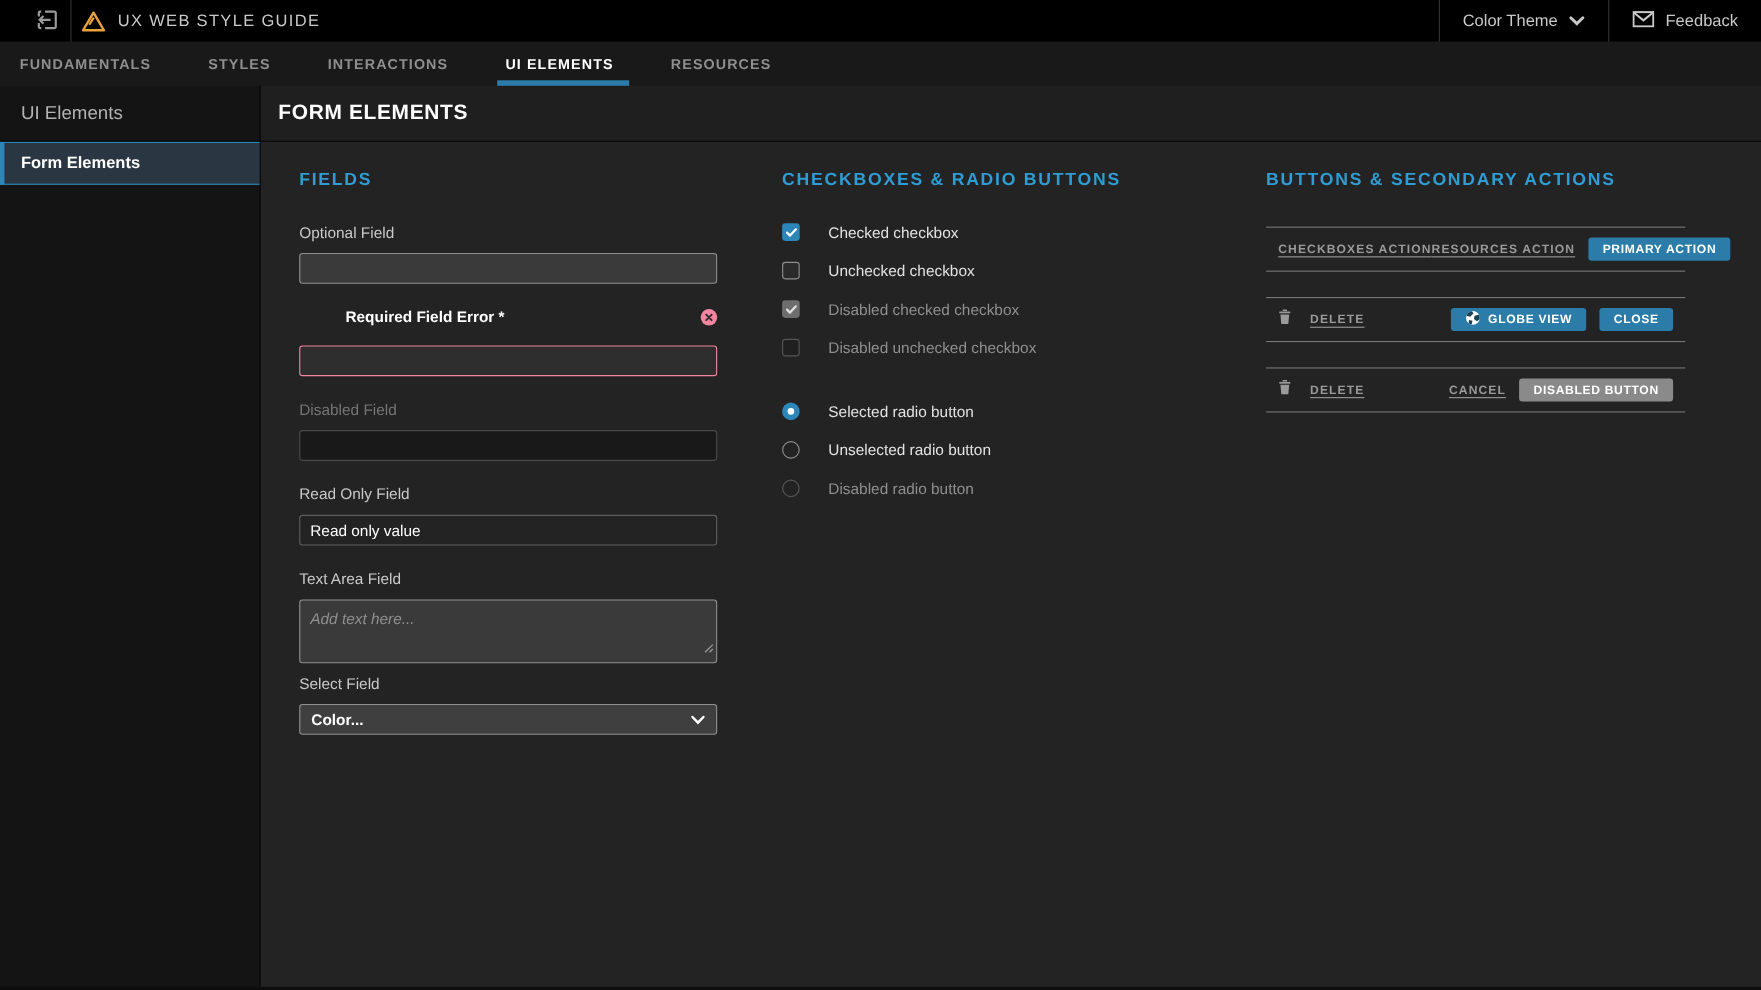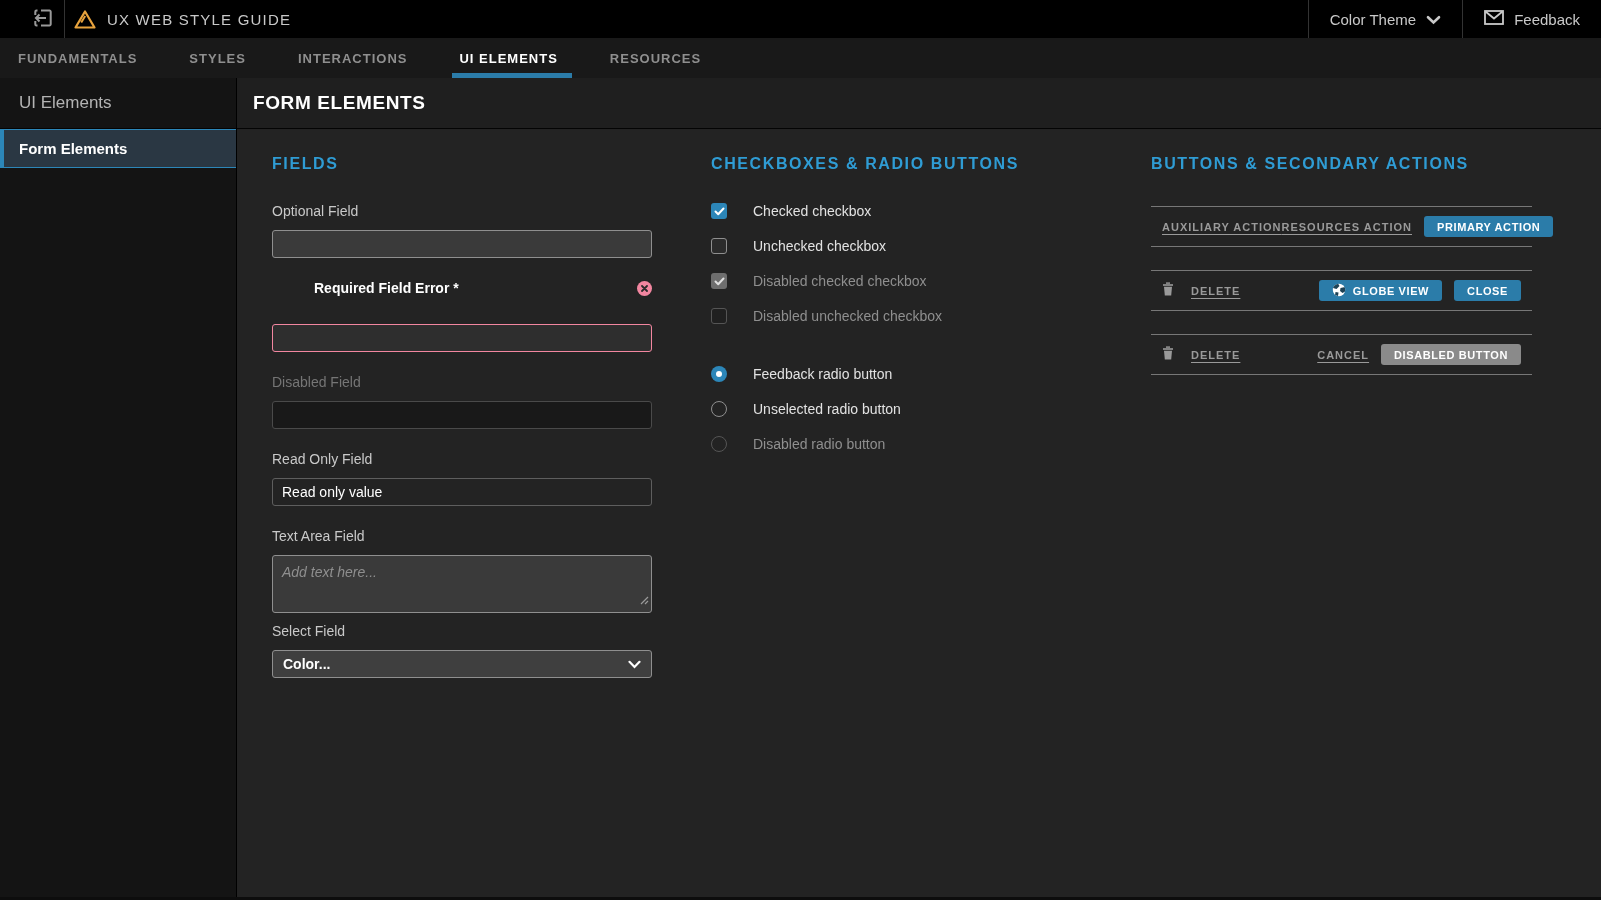--- a/index.html
+++ b/index.html
@@ -38,21 +38,21 @@
   .col-fields  { left:35px;  width:380px; }
   .col-checks  { left:474px; width:420px; }
   .col-buttons { left:914px; width:381px; }
   .sec-head { font-size:16px; font-weight:700; color:#2F9CD4; letter-spacing:1.6px; margin-bottom:30px; }
   .col-buttons .sec-head { margin-bottom:33px; }
 
   
   .fblock { margin-bottom:22px; }
   .flabel { display:block; font-size:14px; color:#c9c9c9; margin-bottom:11px; }
   .finput { width:100%; height:28px; background:#3a3a3a; border:1px solid #8f8f8f; border-radius:3px; color:#fff; font-size:14px; padding:0 9px; font-family:inherit; }
-  .label-row { display:flex; justify-content:space-between; align-items:flex-end; margin-bottom:28px;padding-left:42px; }
+  .label-row { display:flex; justify-content:space-between; align-items:flex-end; margin-bottom:18px;padding-left:42px; }
   .label-row .flabel { margin-bottom:0; color:#fff; font-weight:700; }
   .err-icon { width:15px; height:15px; border-radius:50%; background:#F286A0; display:flex; align-items:center; justify-content:center; }
   .f-error .finput { background:#2e2e2e; border-color:#F286A0; }
   .f-disabled .flabel { color:#757575; }
   .f-disabled .finput { background:#191919; border-color:#4a4a4a; }
   .f-readonly .finput { background:transparent; border-color:#5e5e5e; }
   .ta-wrap { position:relative; }
   .ftextarea { width:100%; height:58px; background:#3a3a3a; border:1px solid #8f8f8f; border-radius:3px; color:#fff; font-size:14px; padding:8px 9px; font-family:inherit; resize:none; display:block; }
   .ftextarea::placeholder { color:#8f8f8f; font-style:italic; }
   .resize-h { position:absolute; right:3px; bottom:4px; }
@@ -232,38 +232,38 @@
           <div class="crow is-disabled">
             <span class="box d-unchecked"></span>
             <span>Disabled unchecked checkbox</span>
           </div>
 
           <div class="radio-group">
             <div class="crow">
               <span class="radio sel">
                   <span class="dot"></span>
                 </span>
-              <span>Feedback radio button</span>
+              <span>Selected radio button</span>
             </div>
             <div class="crow">
               <span class="radio unsel"></span>
               <span>Unselected radio button</span>
             </div>
             <div class="crow is-disabled">
               <span class="radio dis"></span>
               <span>Disabled radio button</span>
             </div>
           </div>
         </div>
 
         <div class="col col-buttons">
           <div class="sec-head">BUTTONS &amp; SECONDARY ACTIONS</div>
 
           <div class="btn-row">
-            <span class="slink">AUXILIARY ACTION</span>
+            <span class="slink">CHECKBOXES ACTION</span>
             <span class="spacer"></span>
             <span class="slink">RESOURCES ACTION</span>
             <button class="btn ml12">PRIMARY ACTION</button>
           </div>
 
           <div class="btn-row">
             <span class="del-link">
               <span>
                 <svg width="12" height="14" viewBox="0 0 12 14" fill="#9a9a9a">
                   <rect x="1" y="2.2" width="10" height="1.6"></rect>

